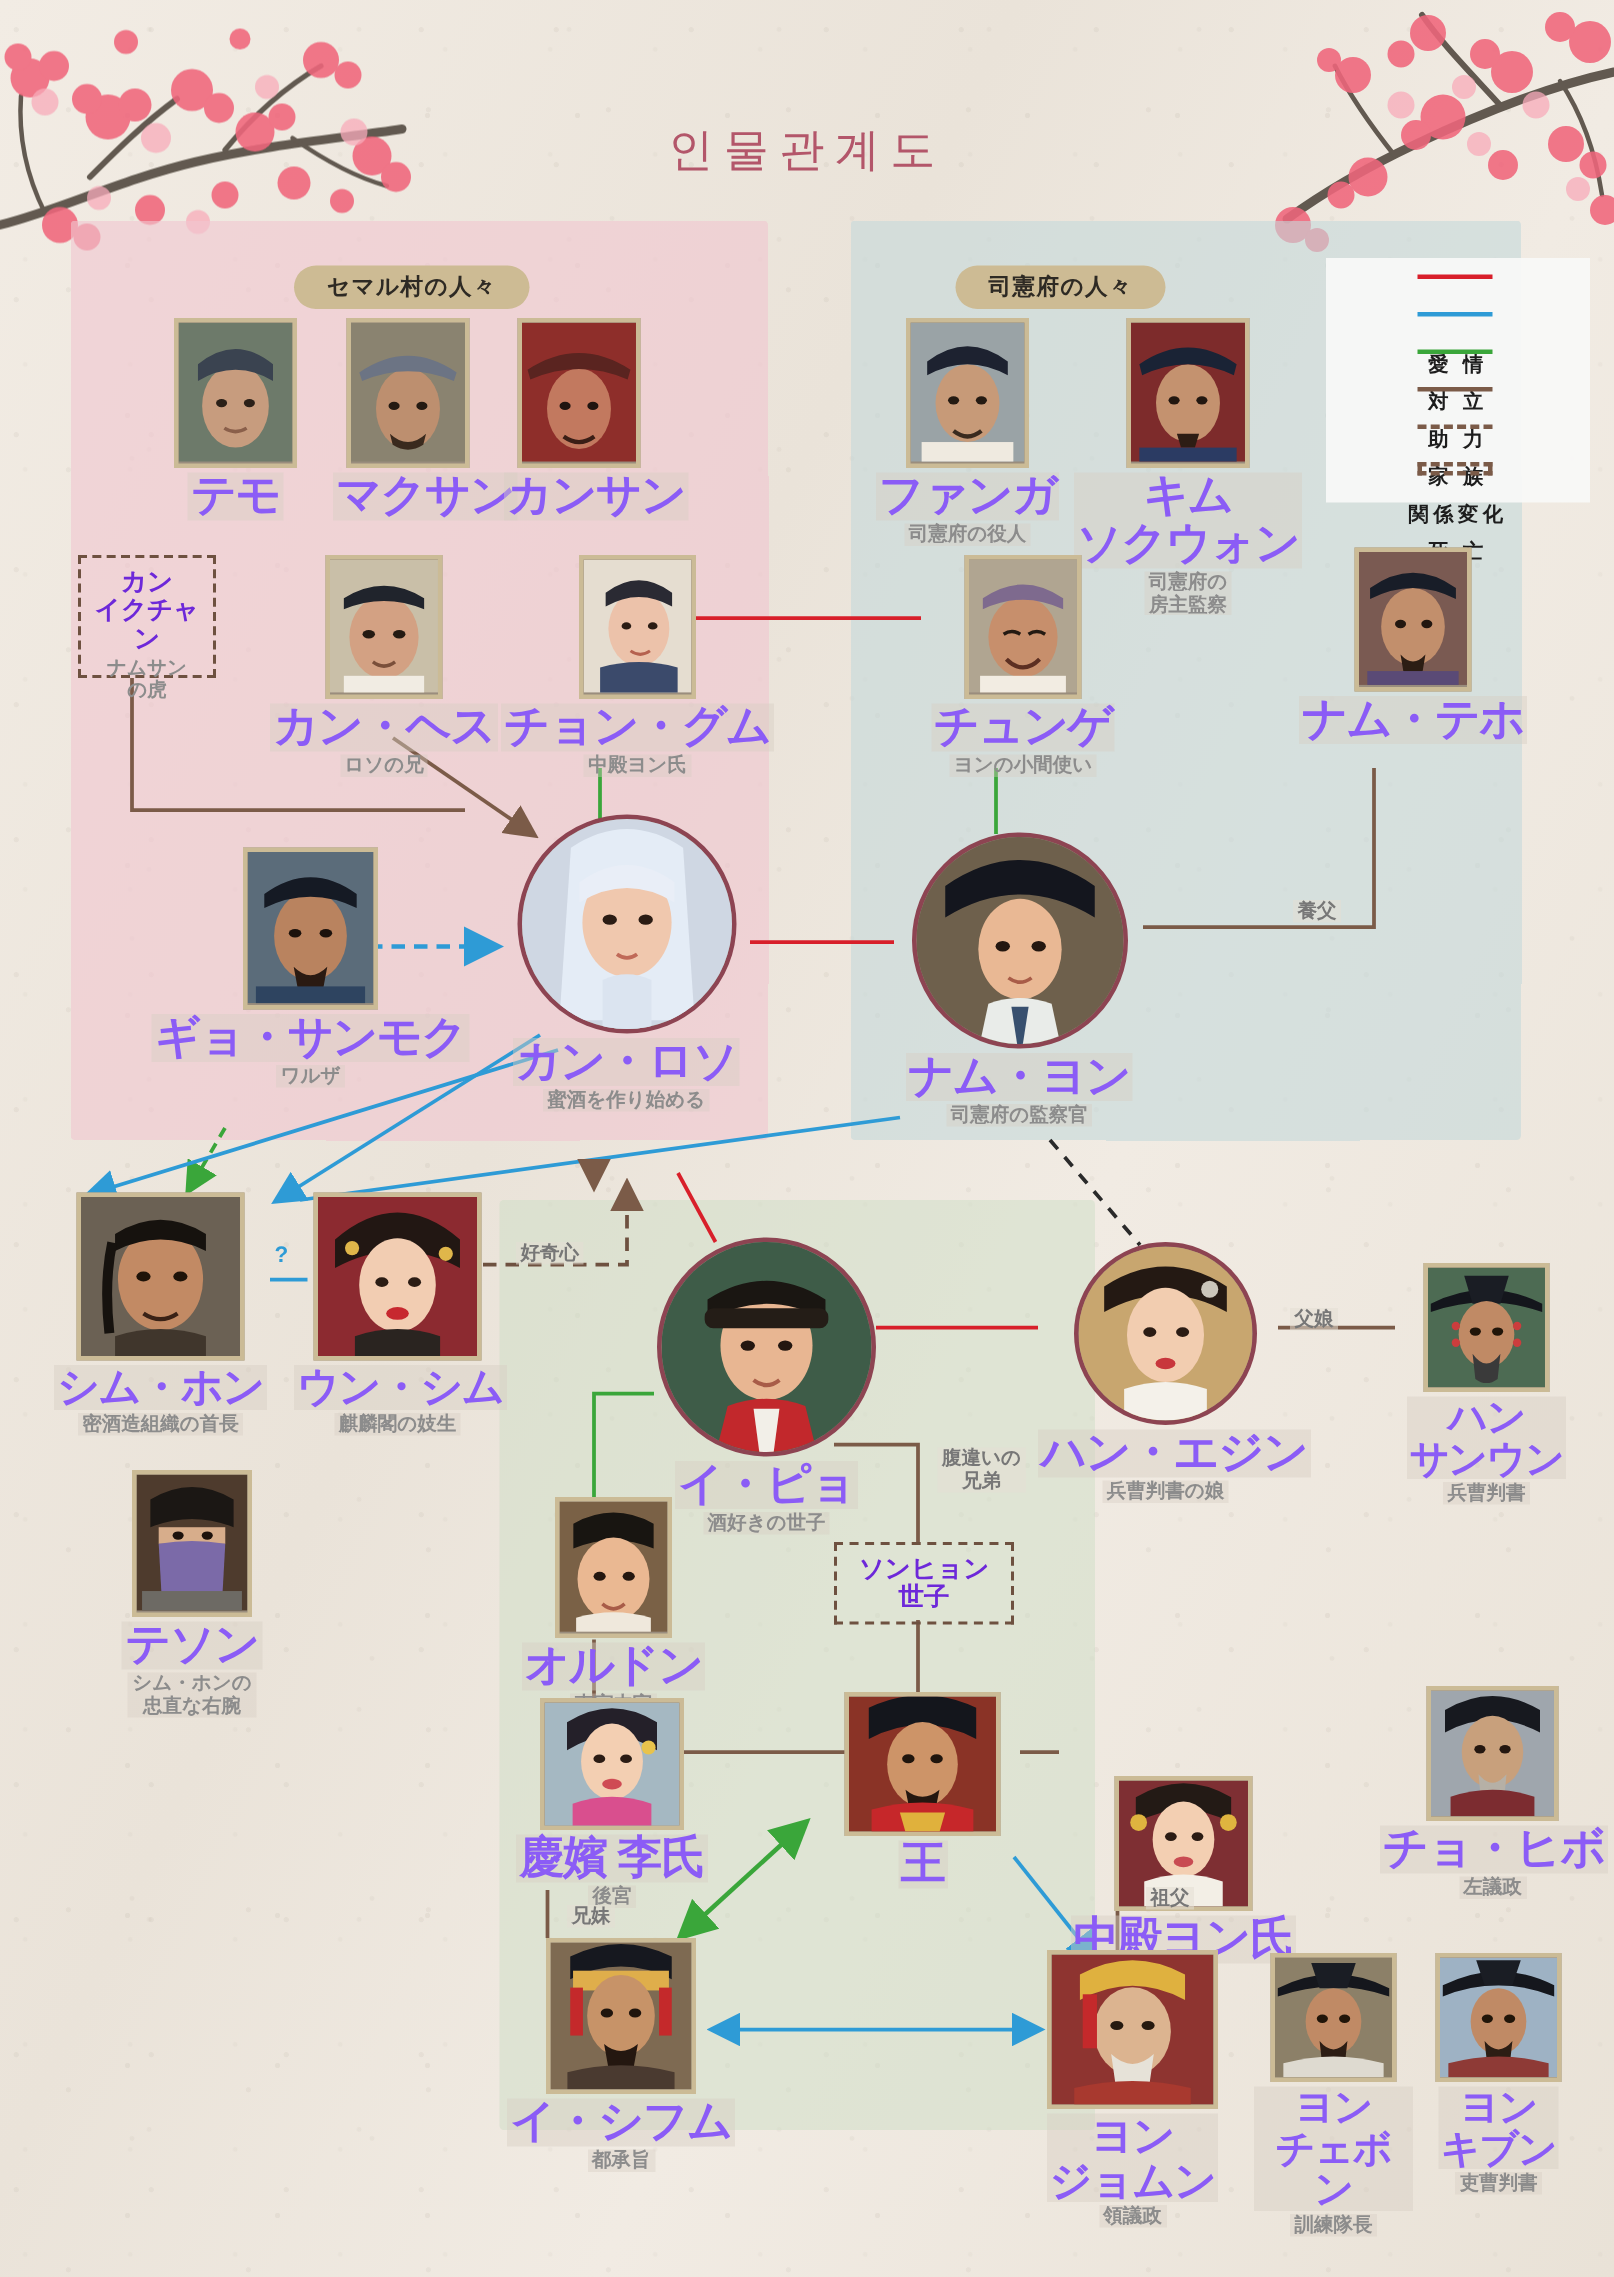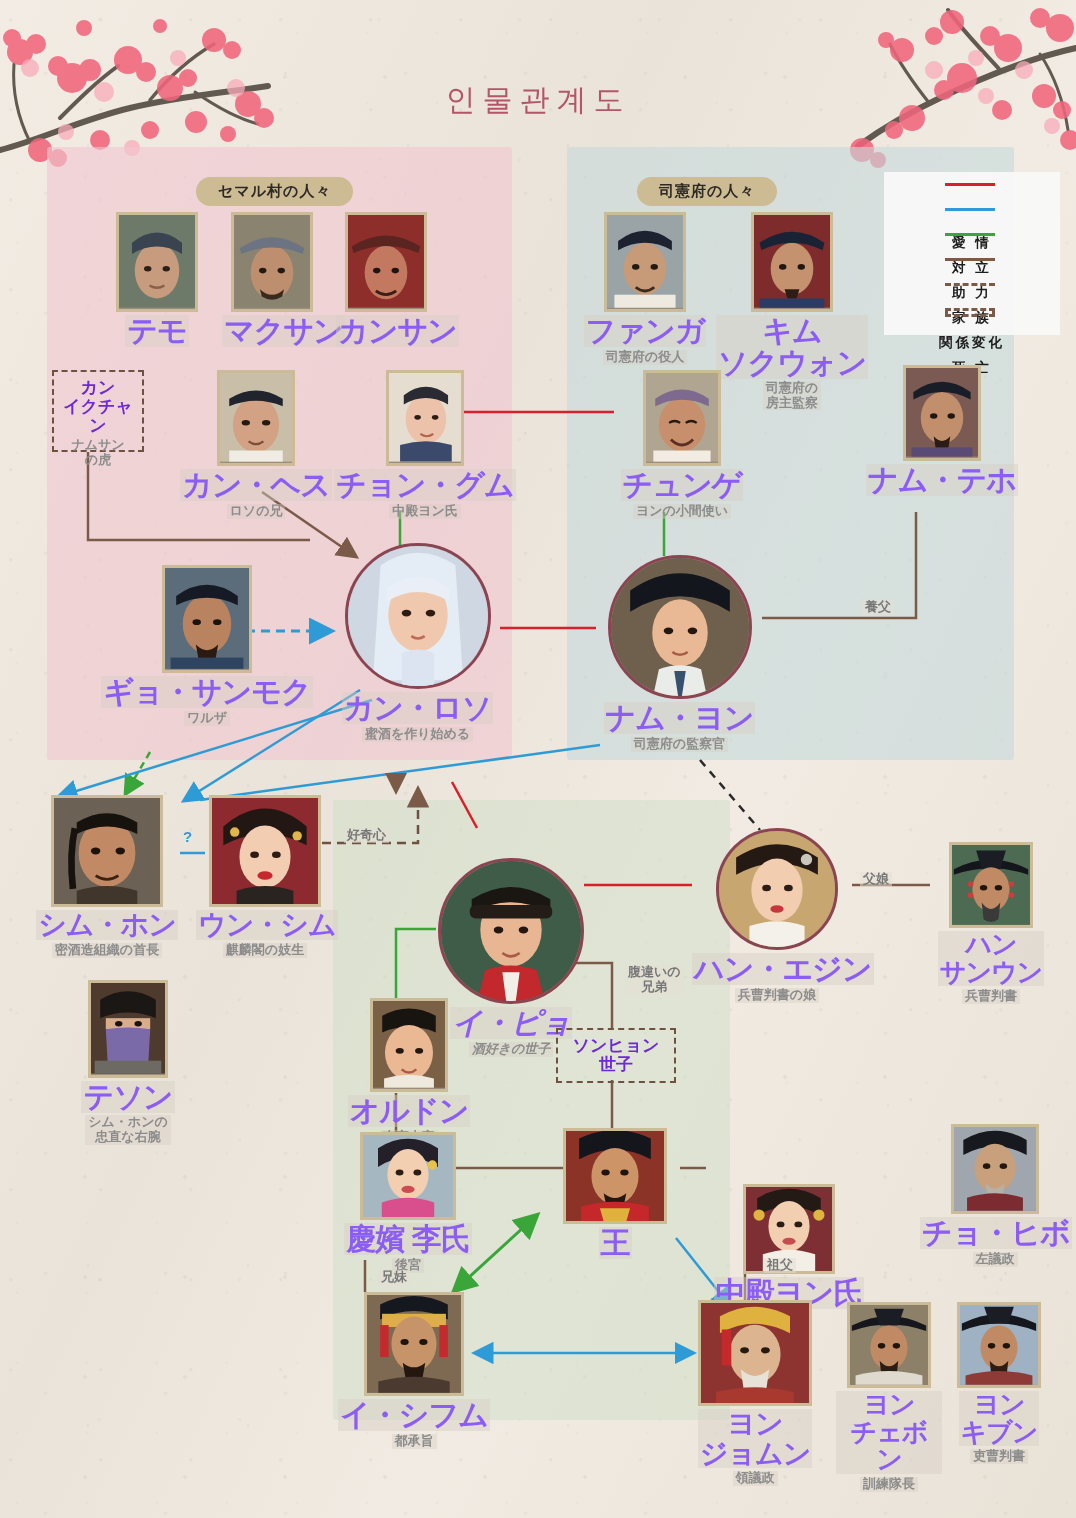--- a/index.html
+++ b/index.html
@@ -546,21 +546,21 @@
         <ellipse cx="51" cy="44" rx="4" ry="3" fill="#1d120c"></ellipse>
         <path d="M16 50 Q40 46 64 50 L62 86 Q40 94 18 86 Z" fill="#7b6aa8"></path>
         <rect x="4" y="84" width="72" height="14" fill="#6d6a64"></rect>
       </svg>
   </div>
   <div class="nm sz30">テソン</div>
   <div class="rl">シム・ホンの
 忠直な右腕</div>
 </div>
 
-<div class="char" style="left:436px;top:858px;width:150px;font-style:italic;">
+<div class="char" style="left:436px;top:825px;width:150px;">
   <div class="photo circle" style="width:146px;height:146px;">
     <svg class="face" viewBox="0 0 146 146" preserveAspectRatio="none">
         <rect width="146" height="146" fill="#3e5c48"></rect>
         <ellipse cx="73" cy="72" rx="32" ry="38" fill="#e8b692"></ellipse>
         <path d="M32 40 Q73 14 114 40 L114 54 Q73 32 32 54 Z" fill="#1a1612"></path>
         <rect x="30" y="46" width="86" height="14" rx="6" fill="#241d17"></rect>
         <ellipse cx="60" cy="72" rx="5" ry="3.6" fill="#241710"></ellipse>
         <ellipse cx="86" cy="72" rx="5" ry="3.6" fill="#241710"></ellipse>
         <path d="M64 96 Q73 103 82 96" stroke="#a85c48" stroke-width="2.8" fill="none"></path>
         <path d="M46 114 Q73 104 100 114 L108 146 L38 146 Z" fill="#c2282c"></path>

